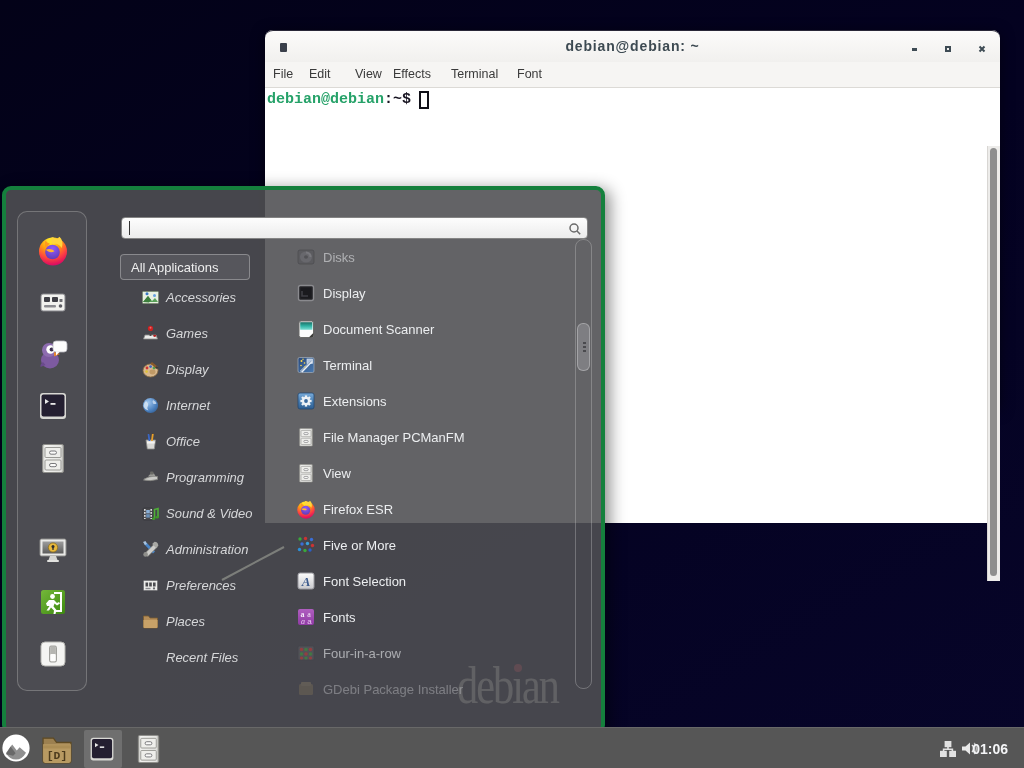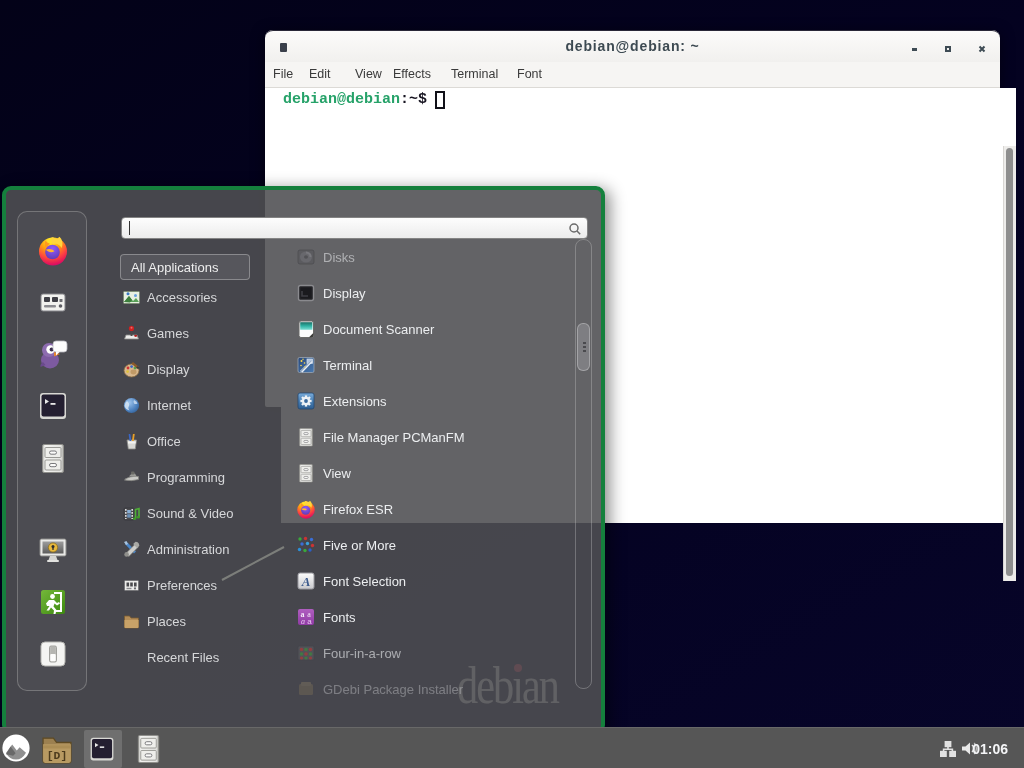--- a/index.html
+++ b/index.html
@@ -12,42 +12,42 @@
 border-radius:8px 8px 2px 2px;background:#ffffff;box-shadow:0 3px 14px rgba(0,0,0,0.5);}
 #tbar{position:absolute;left:0;top:0;width:100%;height:32px;border-radius:8px 8px 0 0;
 background:linear-gradient(#fcfbfa,#f1f0ee);border-top:1px solid #2a2838;box-sizing:border-box;}
 #ttl{position:absolute;left:0;top:7px;width:100%;text-align:center;font-size:14px;letter-spacing:0.85px;
 font-weight:bold;color:#3d4a52;}
 #ticon{position:absolute;left:15px;top:12px;width:7px;height:9px;background:#3a3f4a;border-radius:1px;}
 .wbtn{position:absolute;top:0;width:20px;height:32px;}
 #menubar{position:absolute;left:0;top:32px;width:100%;height:26px;
 background:#f6f5f3;border-bottom:1px solid #dcdad6;box-sizing:border-box;}
 .mi{position:absolute;top:5px;font-size:12.5px;color:#3a3a3a;}
-#tcontent{position:absolute;left:0;top:58px;width:100%;height:435px;background:#fff;margin-left:16px;}
+#tcontent{position:absolute;left:0;top:58px;width:100%;height:435px;background:#fff;}
 #prompt{position:absolute;left:2px;top:3px;font-family:"Liberation Mono",monospace;
 font-size:15px;font-weight:bold;white-space:pre;color:#171421;}
 #cursor{position:absolute;left:154px;top:3px;width:10px;height:18px;border:2px solid #101018;
 box-sizing:border-box;background:#fff;}
 #tsb{position:absolute;right:0;top:58px;width:13px;height:435px;background:#edecea;
 border-left:1px solid #d8d6d3;box-sizing:border-box;}
 #tsbthumb{position:absolute;left:2px;top:2px;width:7px;height:428px;border-radius:3.5px;background:#8e8e8e;}
 
 #menu{position:absolute;left:2px;top:186px;width:595px;height:540px;
 background:rgba(79,79,82,0.887);border:4px solid #15803d;border-radius:9px;
 box-sizing:content-box;box-shadow:5px 3px 16px rgba(0,0,0,0.45);}
 #sidebar{position:absolute;left:11px;top:21px;width:70px;height:480px;border-radius:10px;
 border:1px solid rgba(160,160,160,0.5);background:rgba(255,255,255,0.035);box-sizing:border-box;}
 .sic{position:absolute;left:16px;width:32px;height:32px;}
 #searchbox{position:absolute;left:115px;top:27px;width:467px;height:22px;border-radius:4px;
 background:linear-gradient(#fdfdfd,#ececec);border:1px solid #848484;box-sizing:border-box;}
 #scursor{position:absolute;left:7px;top:3px;width:1px;height:14px;background:#333;}
 #allapps{position:absolute;left:114px;top:64px;width:130px;height:26px;border-radius:4px;
 background:rgba(255,255,255,0.09);border:1px solid rgba(255,255,255,0.30);box-sizing:border-box;}
 #allapps span{position:absolute;left:10px;top:5px;font-size:13px;color:#eeeeee;}
-.cat{position:absolute;left:117px;width:170px;height:20px;}
+.cat{position:absolute;left:136px;width:170px;height:20px;font-style:italic;}
 .cat .ci{position:absolute;left:0;top:1px;width:17px;height:17px;}
 .cat .ct{position:absolute;left:24px;top:2px;font-size:13px;color:#d6d7d9;white-space:nowrap;}
 .app{position:absolute;left:290px;width:290px;height:22px;text-decoration:underline;}
 .app .ai{position:absolute;left:0;top:0;width:20px;height:20px;}
 .app .at{position:absolute;left:27px;top:3px;font-size:13px;color:#eceef0;white-space:nowrap;}
 #msb{position:absolute;left:569px;top:49px;width:17px;height:450px;border-radius:8px;
 border:1px solid rgba(200,200,200,0.35);box-sizing:border-box;}
 #msbthumb{position:absolute;left:1px;top:83px;width:13px;height:48px;border-radius:6px;
 background:#7e7e82;border:1px solid rgba(220,220,220,0.4);box-sizing:border-box;}
 

